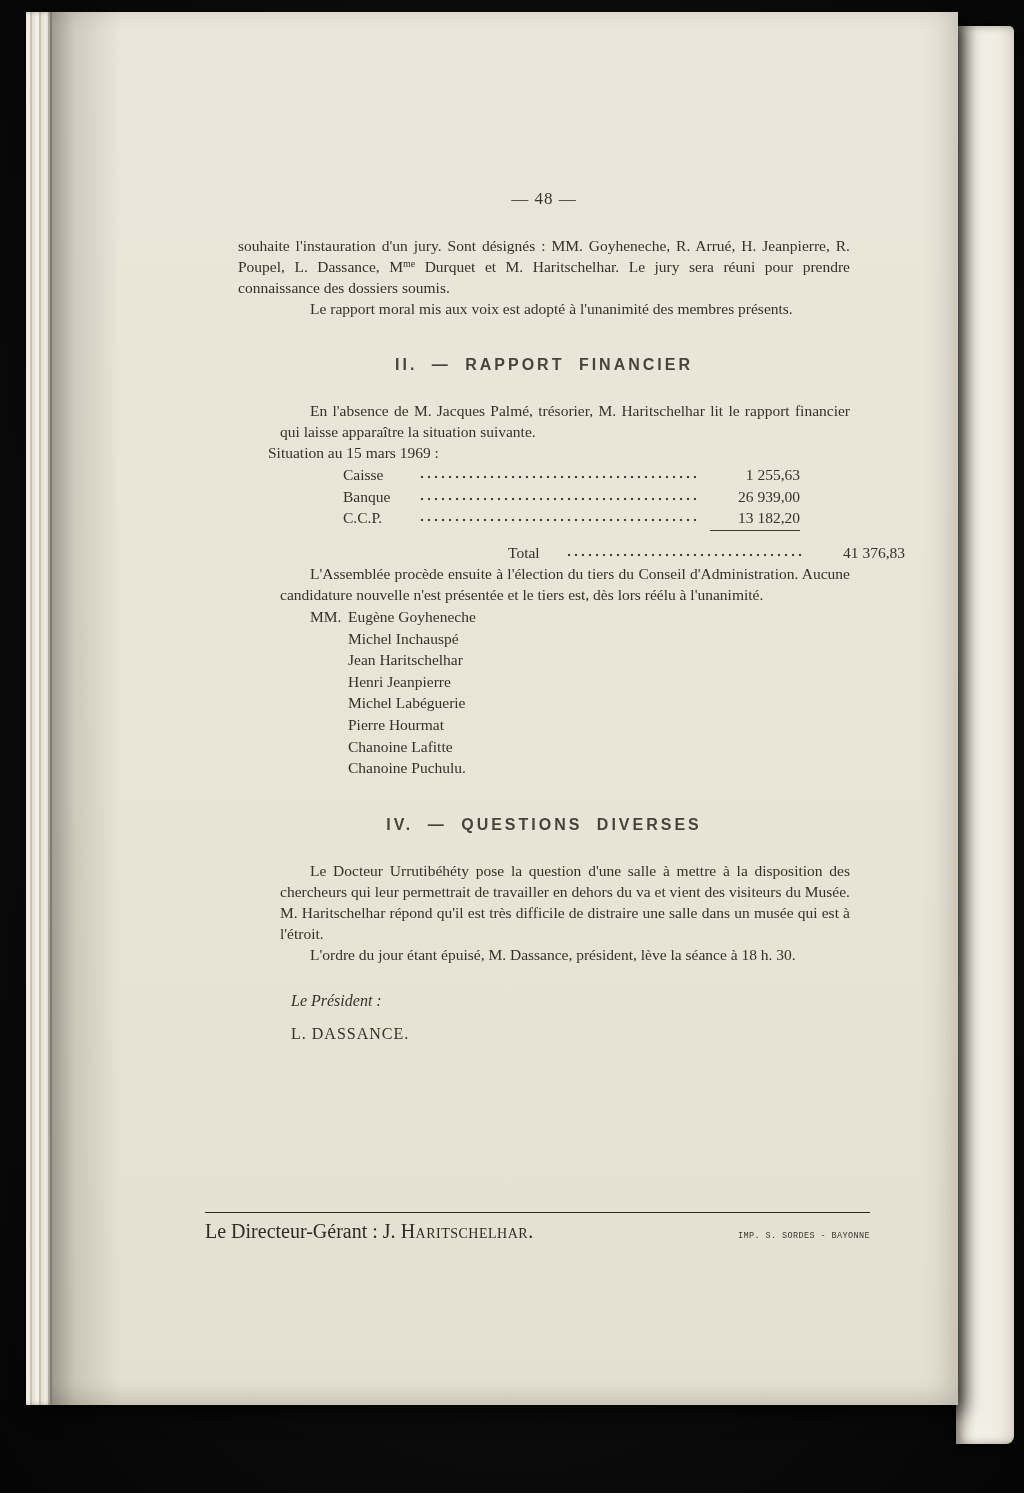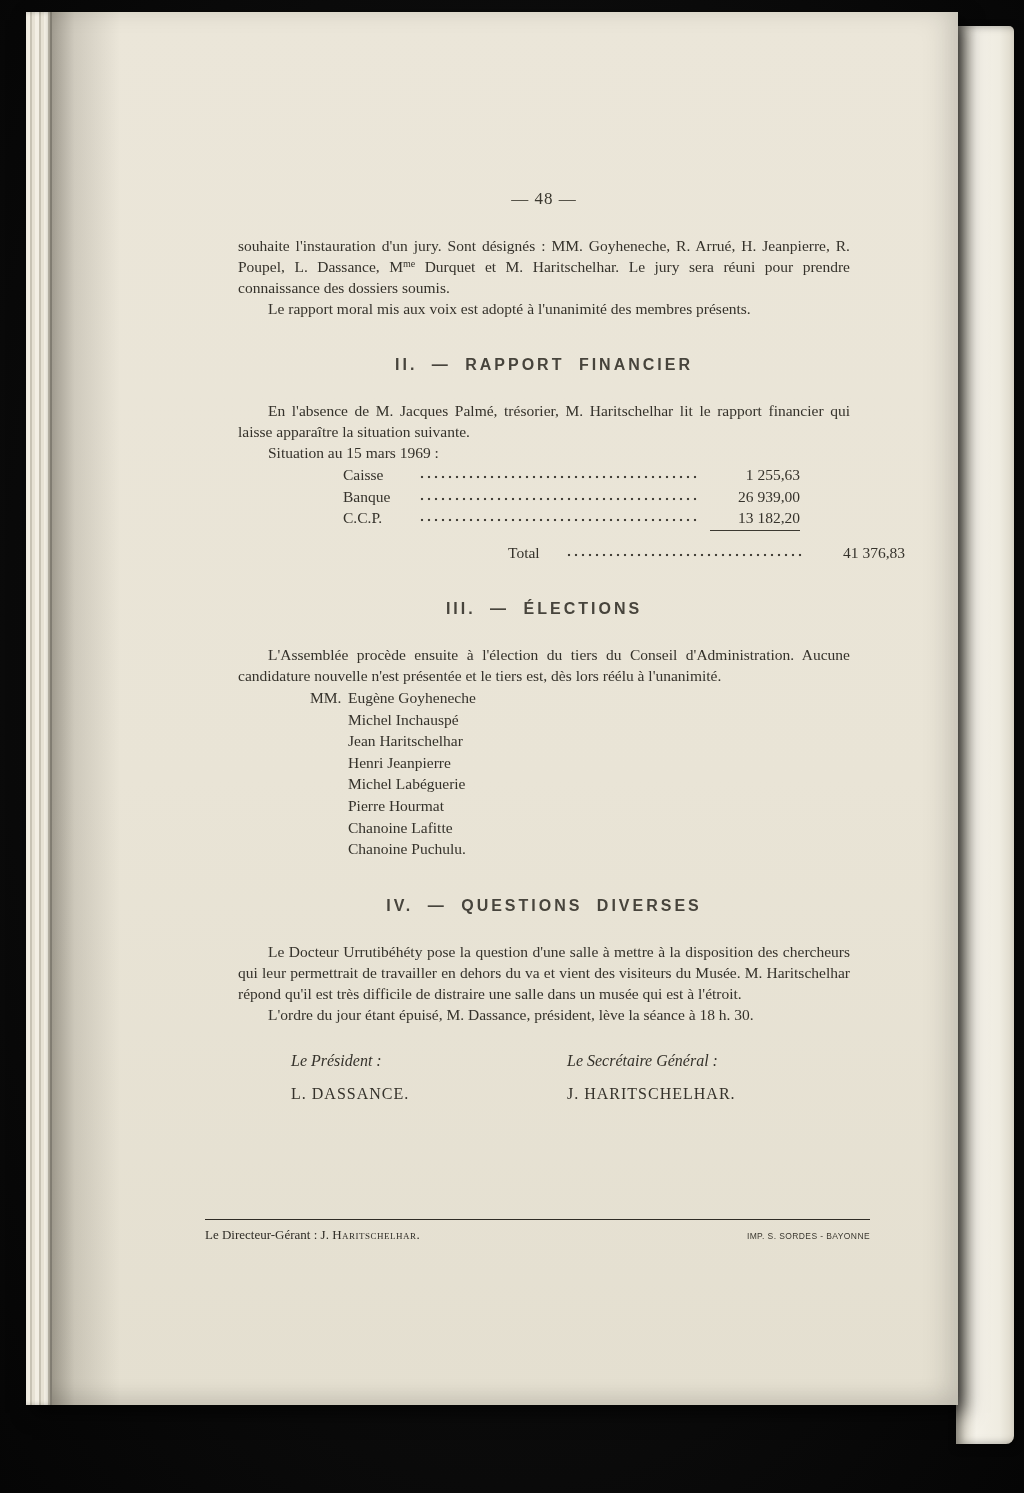--- a/index.html
+++ b/index.html
@@ -52,21 +52,21 @@
     font-size: 17px;
     letter-spacing: 1px;
     color: #3b382f;
   }
   .body-text { margin-top: 26px; }
   p.para {
     margin: 0;
     text-align: justify;
     color: #35322b;
   }
-  p.para.indent { text-indent: 30px; }
+  p.para.indent { text-indent: 30px; margin-left: 42px; }
   sup.msup { font-size: 10px; line-height: 0; vertical-align: 5px; }
   .sec-heading {
     text-align: center;
     font-family: "Liberation Sans", sans-serif;
     font-weight: bold;
     font-size: 16px;
     letter-spacing: 3px;
     word-spacing: 7px;
     color: #47443c;
     margin: 35px 0 25px 0;
@@ -100,24 +100,24 @@
   .sig-left { width: 210px; margin-left: 53px; }
   .sig-right { width: 250px; margin-left: 66px; }
   .sig-title { font-style: italic; font-size: 16px; }
   .sig-name { margin-top: 12px; font-size: 16px; letter-spacing: 1px; }
   
   .footer {
     position: absolute; left: 179px; right: 88px; bottom: 162px;
   }
   .footer-rule { border-top: 1.6px solid #2e2b25; }
   .footer-row { display: flex; justify-content: space-between; align-items: baseline; margin-top: 7px; }
-  .footer-left { font-size: 13px; color: #2f2c26; }
+  .footer-left { font-size: 20px; color: #2f2c26; }
   .footer-left .sc { font-variant: small-caps; letter-spacing: 0.5px; }
   .footer-right {
-    font-family: Liberation Sans, sans-serif;
+    font-family: Liberation Mono, monospace;
     font-size: 8.5px;
     letter-spacing: 0.4px;
     color: #3a372f;
     padding-left: 21px;
   }
 </style>
 </head>
 <body>
 
 <div class="scene">
@@ -161,21 +161,20 @@
           </div>
           <div class="fin-total">
             <span class="fin-label">Total</span>
             <span class="leader"></span>
             <span class="fin-amount">41 376,83</span>
           </div>
         </div>
 
       </div>
 
-      <h2 class="sec-heading">III. — ÉLECTIONS</h2>
 
       <div>
         <p class="para indent">L'Assemblée procède ensuite à l'élection du tiers du Conseil d'Administration. Aucune candidature nouvelle n'est présentée et le tiers est, dès lors réélu à l'unanimité.</p>
         <div class="names">
           <div class="name-line"><span class="names-prefix">MM.</span><span>Eugène Goyheneche</span></div>
           <div class="name-line cont">Michel Inchauspé</div>
           <div class="name-line cont">Jean Haritschelhar</div>
           <div class="name-line cont">Henri Jeanpierre</div>
           <div class="name-line cont">Michel Labéguerie</div>
           <div class="name-line cont">Pierre Hourmat</div>
@@ -189,24 +188,20 @@
       <div>
         <p class="para indent">Le Docteur Urrutibéhéty pose la question d'une salle à mettre à la disposition des chercheurs qui leur permettrait de travailler en dehors du va et vient des visiteurs du Musée. M. Haritschelhar répond qu'il est très difficile de distraire une salle dans un musée qui est à l'étroit.</p>
         <p class="para indent">L'ordre du jour étant épuisé, M. Dassance, président, lève la séance à 18 h. 30.</p>
       </div>
 
       <div class="sigs">
         <div class="sig sig-left">
           <div class="sig-title">Le Président :</div>
           <div class="sig-name">L. DASSANCE.</div>
         </div>
-        <div class="sig sig-right">
-          <div class="sig-title">Le Secrétaire Général :</div>
-          <div class="sig-name">J. HARITSCHELHAR.</div>
-        </div>
       </div>
 
     </div>
 
     <div class="footer">
       <div class="footer-rule"></div>
       <div class="footer-row">
         <div class="footer-left"><span>Le Directeur-Gérant : J. </span><span class="sc">Haritschelhar.</span></div>
         <div class="footer-right">IMP. S. SORDES - BAYONNE</div>
       </div>

